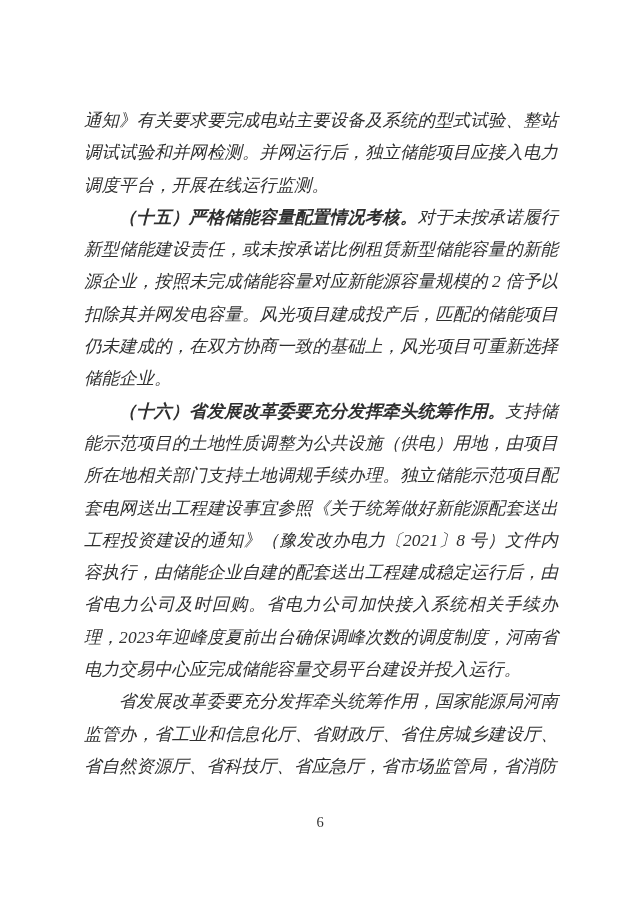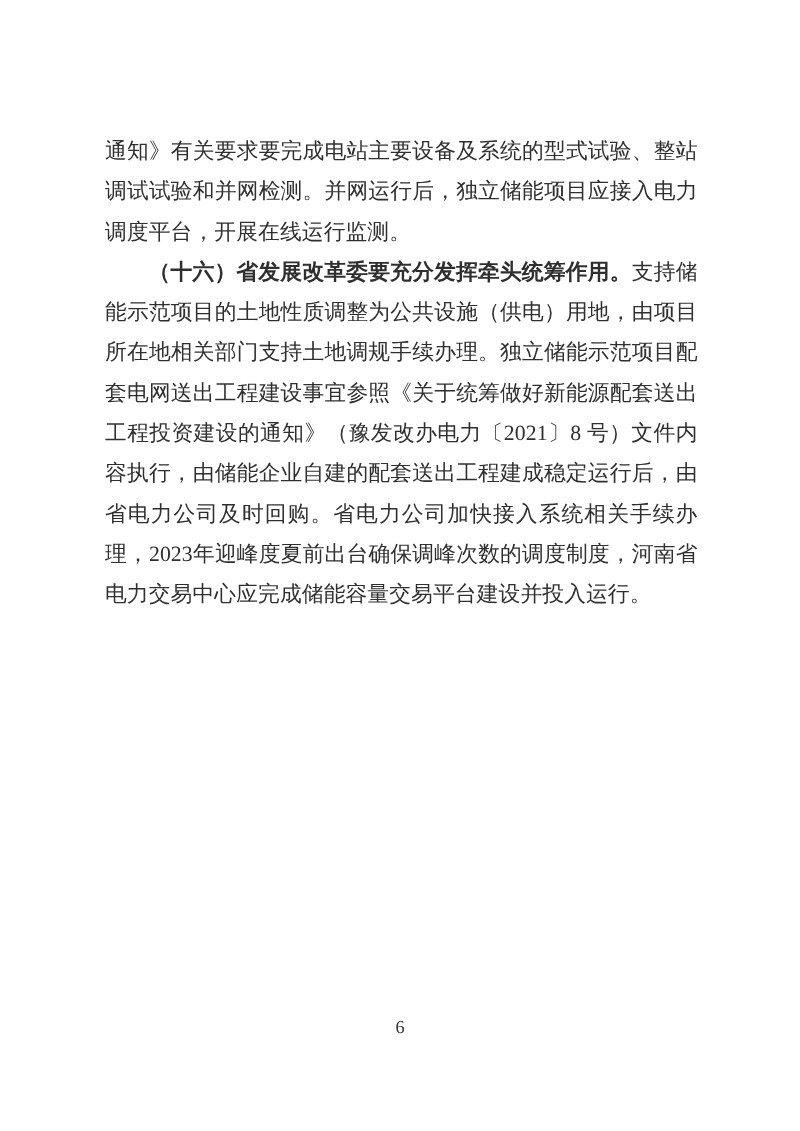--- a/index.html
+++ b/index.html
@@ -29,20 +29,21 @@
     font-size: 17.4px;
     line-height: 32.3px;
     text-align: justify;
     text-justify: inter-character;
     letter-spacing: 0.1px;
   }
   .para {
     margin: 0;
     padding: 0;
     text-indent: 2em;
+    font-style: italic;
   }
   .para.no-indent {
     text-indent: 0;
   }
   .para-head {
     font-weight: bold;
   }
   .footer {
     position: absolute;
     left: 0;
@@ -54,21 +55,23 @@
     color: #333333;
   }
 </style>
 </head>
 <body>
 
 <div class="page">
   <div class="content">
     <p class="para no-indent"><span class="para-head"></span><span>通知》有关要求要完成电站主要设备及系统的型式试验、整站调试试验和并网检测。并网运行后，独立储能项目应接入电力调度平台，开展在线运行监测。</span></p>
 
+    <p class="para"><span class="para-head">（十五）严格储能容量配置情况考核。</span><span>对于未按承诺履行新型储能建设责任，或未按承诺比例租赁新型储能容量的新能源企业，按照未完成储能容量对应新能源容量规模的 2 倍予以扣除其并网发电容量。风光项目建成投产后，匹配的储能项目仍未建成的，在双方协商一致的基础上，风光项目可重新选择储能企业。</span></p>
 
     <p class="para"><span class="para-head">（十六）省发展改革委要充分发挥牵头统筹作用。</span><span>支持储能示范项目的土地性质调整为公共设施（供电）用地，由项目所在地相关部门支持土地调规手续办理。独立储能示范项目配套电网送出工程建设事宜参照《关于统筹做好新能源配套送出工程投资建设的通知》（豫发改办电力〔2021〕8 号）文件内容执行，由储能企业自建的配套送出工程建成稳定运行后，由省电力公司及时回购。省电力公司加快接入系统相关手续办理，2023年迎峰度夏前出台确保调峰次数的调度制度，河南省电力交易中心应完成储能容量交易平台建设并投入运行。</span></p>
 
+    <p class="para"><span class="para-head"></span><span>省发展改革委要充分发挥牵头统筹作用，国家能源局河南监管办，省工业和信息化厅、省财政厅、省住房城乡建设厅、省自然资源厅、省科技厅、省应急厅，省市场监管局，省消防</span></p>
   </div>
 
   <div class="footer">
     <span>6</span>
   </div>
 </div>
 
 </body></html>

